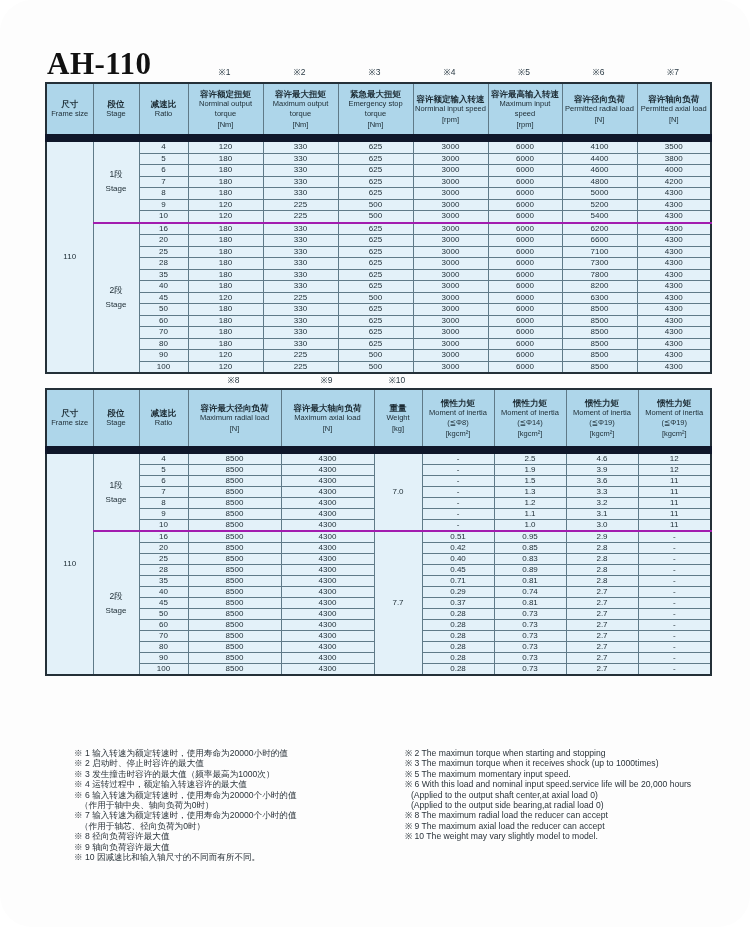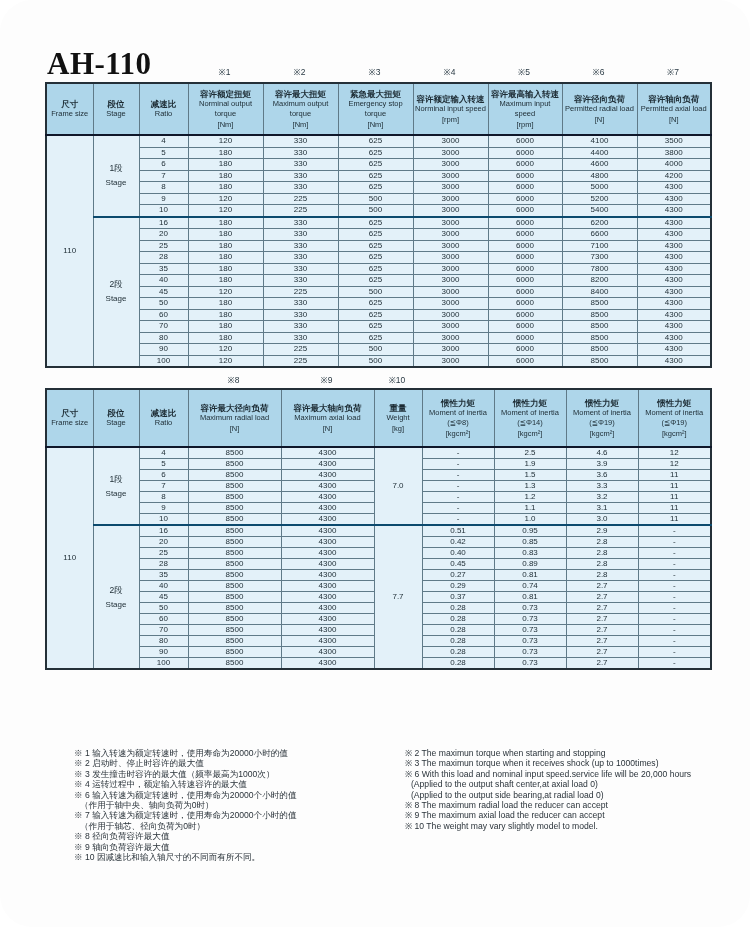--- a/index.html
+++ b/index.html
@@ -24,38 +24,38 @@
     width:665px;border:2px solid #243038;
   }
   .t1{top:82px;}
   .t2{top:388px;}
   .spec-table th,.spec-table td{
     border:1px solid var(--border-light,#5f7a88);
     text-align:center;vertical-align:middle;padding:0;overflow:hidden;
   }
   .spec-table thead th{
     background:var(--header-bg,#aed6ea);
-    font-weight:normal;border-bottom:2px solid #0f172a;
+    font-weight:normal;border-bottom:8px solid #0f172a;
   }
   .t1 thead th{height:50px;}
   .t2 thead th{height:56px;}
   .h-cn{font-size:8.5px;font-weight:bold;line-height:10px;}
   .h-en{font-size:7.5px;line-height:10px;}
   .h-unit{font-size:7.5px;line-height:9px;margin-top:1px;}
   .spec-table tbody td{
     background:var(--cell-bg,#e3f1f9);font-size:8px;line-height:10px;
   }
   .t1 tbody td{height:10.5px;}
   .t2 tbody td{height:10px;}
   td.id-cell{background:var(--id-bg,#c2e1f2);font-size:9px;}
   td.ratio-cell{background:var(--ratio-bg,#d9ecf7);}
   td.weight-cell{font-size:8.5px;}
   .stage-cn{font-size:8.5px;margin-bottom:5px;}
   .stage-en{font-size:8px;}
-  tr.group-sep td{border-top:2px solid #0c4a6e;margin-top:29px;}
+  tr.group-sep td{border-top:2px solid #a21caf;margin-top:29px;}
   .footnotes{
     position:absolute;top:748px;font-size:8.6px;line-height:10.4px;color:#2a333a;margin-left:29px;
   }
   .fn-cn{left:45px;width:328px;}
   .fn-en{left:376px;width:345px;}
   .fn-line{white-space:nowrap;}
   .fn-cont{padding-left:6px;}
 </style>
 </head>
 <body>
@@ -278,21 +278,21 @@
           <td>8200</td>
           <td>4300</td>
         </tr>
         <tr>
           <td class="ratio-cell">45</td>
           <td>120</td>
           <td>225</td>
           <td>500</td>
           <td>3000</td>
           <td>6000</td>
-          <td>8400</td>
+          <td>6300</td>
           <td>4300</td>
         </tr>
         <tr>
           <td class="ratio-cell">50</td>
           <td>180</td>
           <td>330</td>
           <td>625</td>
           <td>3000</td>
           <td>6000</td>
           <td>8500</td>
@@ -533,21 +533,21 @@
           <td>4300</td>
           <td>0.45</td>
           <td>0.89</td>
           <td>2.8</td>
           <td>-</td>
         </tr>
         <tr>
           <td class="ratio-cell">35</td>
           <td>8500</td>
           <td>4300</td>
-          <td>0.27</td>
+          <td>0.71</td>
           <td>0.81</td>
           <td>2.8</td>
           <td>-</td>
         </tr>
         <tr>
           <td class="ratio-cell">40</td>
           <td>8500</td>
           <td>4300</td>
           <td>0.29</td>
           <td>0.74</td>
@@ -629,20 +629,21 @@
       <div class="fn-line fn-cont">（作用于轴中央、轴向负荷为0时）</div>
       <div class="fn-line">※ 7 输入转速为额定转速时，使用寿命为20000个小时的值</div>
       <div class="fn-line fn-cont">（作用于轴芯、径向负荷为0时）</div>
       <div class="fn-line">※ 8 径向负荷容许最大值</div>
       <div class="fn-line">※ 9 轴向负荷容许最大值</div>
       <div class="fn-line">※ 10 因减速比和输入轴尺寸的不同而有所不同。</div>
     </div>
   <div class="footnotes fn-en" id="fnEn">
       <div class="fn-line">※ 2 The maximun torque when starting and stopping</div>
       <div class="fn-line">※ 3 The maximun torque when it receives shock (up to 1000times)</div>
+      <div class="fn-line">※ 5 The maximum momentary input speed.</div>
       <div class="fn-line">※ 6 With this load and nominal input speed.service life will be 20,000 hours</div>
       <div class="fn-line fn-cont">(Applied to the output shaft center,at axial load 0)</div>
       <div class="fn-line fn-cont">(Applied to the output side bearing,at radial load 0)</div>
       <div class="fn-line">※ 8 The maximum radial load the reducer can accept</div>
       <div class="fn-line">※ 9 The maximum axial load the reducer can accept</div>
       <div class="fn-line">※ 10 The weight may vary slightly model to model.</div>
     </div>
 
 </div>
 

